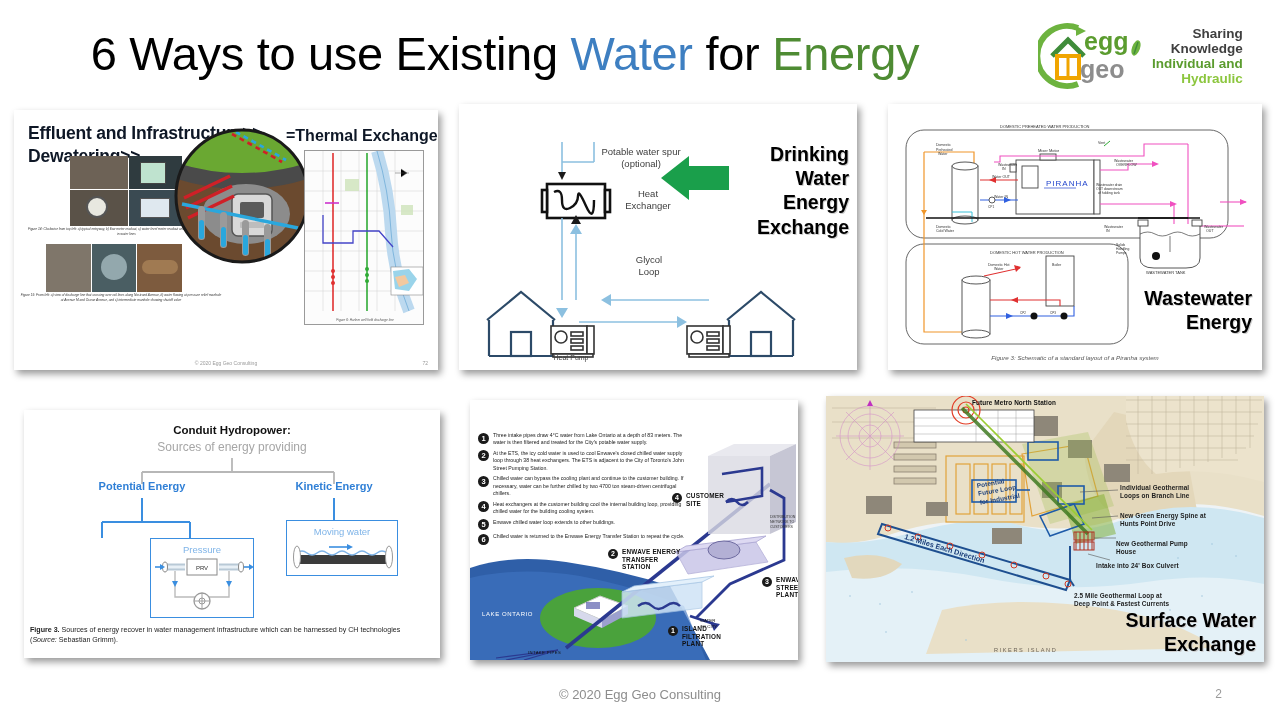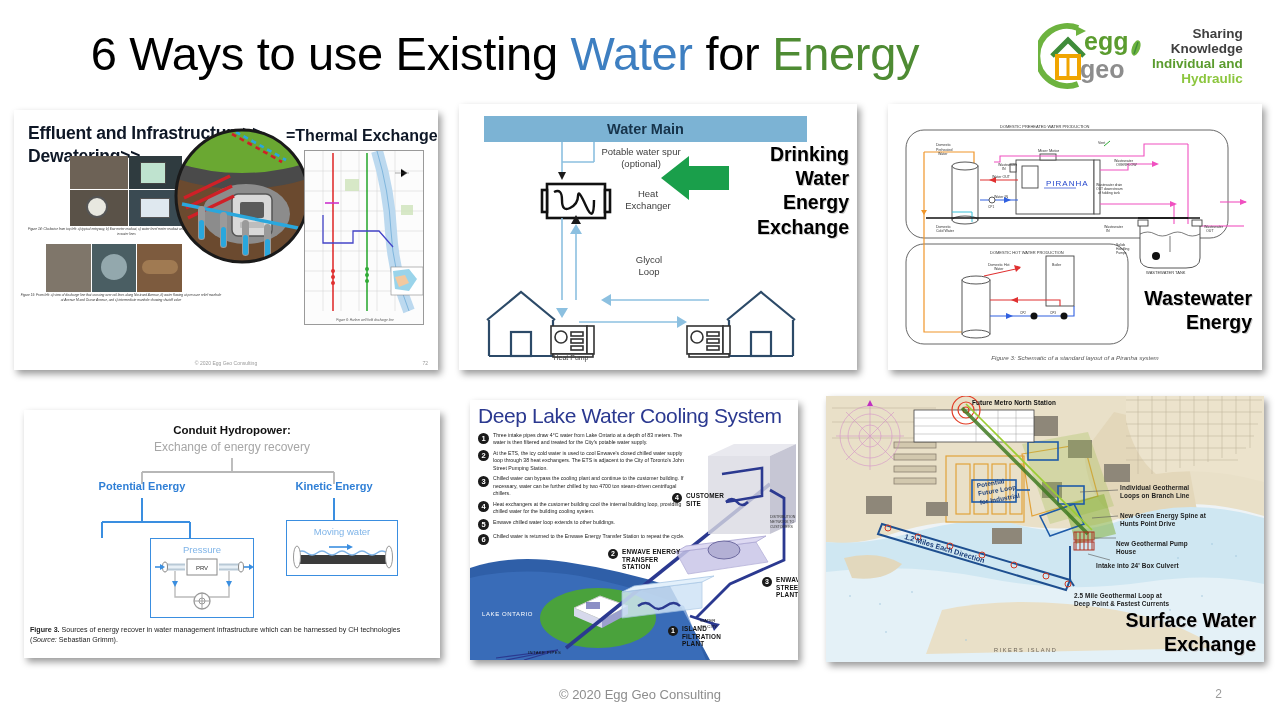--- a/index.html
+++ b/index.html
@@ -269,21 +269,20 @@
         </g>
       <text x="60" y="170" font-size="3.2" fill="#555" text-anchor="middle" font-style="italic" font-family="'Liberation Sans',sans-serif">Figure 6: Harlem well field discharge line</text>
     </svg>
   </div>
 
   <div class="p-footer">© 2020 Egg Geo Consulting</div>
   <div class="p-num">72</div>
 </div>
 
 <div class="panel" id="p2">
-  <div class="wm">Water Main</div>
 
   <svg width="398" height="266" viewBox="0 0 398 266" style="position:absolute;left:0;top:0;">
     <g stroke="#8cc0e0" stroke-width="1.6" fill="none">
       <path d="M103 38 L103 58 M103 58 L135 58 M135 58 L135 38"></path>
       <path d="M103 58 L103 68"></path>
     </g>
     <path d="M99 68 l4 8 l4 -8 z" fill="#1a1a1a"></path>
 
     <g stroke="#111" stroke-width="2.6" fill="#fff">
       <rect x="88" y="80" width="58" height="34"></rect>
@@ -474,21 +473,21 @@
 
   <div class="ww-big">
     <div>Wastewater</div>
     <div>Energy</div>
   </div>
   <div class="ww-cap">Figure 3: Schematic of a standard layout of a Piranha system</div>
 </div>
 
 <div class="panel" id="p4">
   <div class="ch-t1">Conduit Hydropower:</div>
-  <div class="ch-t2">Exchange of energy recovery</div>
+  <div class="ch-t2">Sources of energy providing</div>
 
   <svg width="416" height="248" viewBox="0 0 416 248" style="position:absolute;left:0;top:0;">
     <g stroke="#b7b7b7" stroke-width="1.8" fill="none">
       <path d="M208 48 L208 62 M118 62 L310 62 M118 62 L118 74 M310 62 L310 74"></path>
     </g>
     <g stroke="#3a8ee0" stroke-width="2" fill="none">
       <path d="M118 88 L118 112 M78 112 L166 112 M78 112 L78 128 M166 112 L166 128"></path>
       <path d="M310 88 L310 110"></path>
     </g>
   </svg>
@@ -590,21 +589,20 @@
     <path d="M240 222 l10 2 l-6 7 z" fill="#2b3990"></path>
     <text x="12" y="216" font-size="6" fill="#ffffff" letter-spacing=".6" font-family="'Liberation Sans',sans-serif">LAKE ONTARIO</text>
     <text x="58" y="254" font-size="4.2" fill="#111" letter-spacing=".4" font-family="'Liberation Sans',sans-serif">INTAKE PIPES</text>
     <text x="230" y="222" font-size="4.4" fill="#111" font-family="'Liberation Sans',sans-serif">WATER</text>
     <text x="230" y="228" font-size="4.4" fill="#111" font-family="'Liberation Sans',sans-serif">TO CITY</text>
     <text x="300" y="118" font-size="3.6" fill="#333" font-family="'Liberation Sans',sans-serif">DISTRIBUTION</text>
     <text x="300" y="123" font-size="3.6" fill="#333" font-family="'Liberation Sans',sans-serif">NETWORK TO</text>
     <text x="300" y="128" font-size="3.6" fill="#333" font-family="'Liberation Sans',sans-serif">CUSTOMERS</text>
   </svg>
 
-  <div class="dl-t">Deep Lake Water Cooling System</div>
 
   <div class="dl-list">
     <div class="dl-item">
       <span class="dl-num">1</span>
       <span class="dl-tx">Three intake pipes draw 4°C water from Lake Ontario at a depth of 83 meters. The water is then filtered and treated for the City's potable water supply.</span>
     </div>
     <div class="dl-item">
       <span class="dl-num">2</span>
       <span class="dl-tx">At the ETS, the icy cold water is used to cool Enwave's closed chilled water supply loop through 38 heat exchangers. The ETS is adjacent to the City of Toronto's John Street Pumping Station.</span>
     </div>

